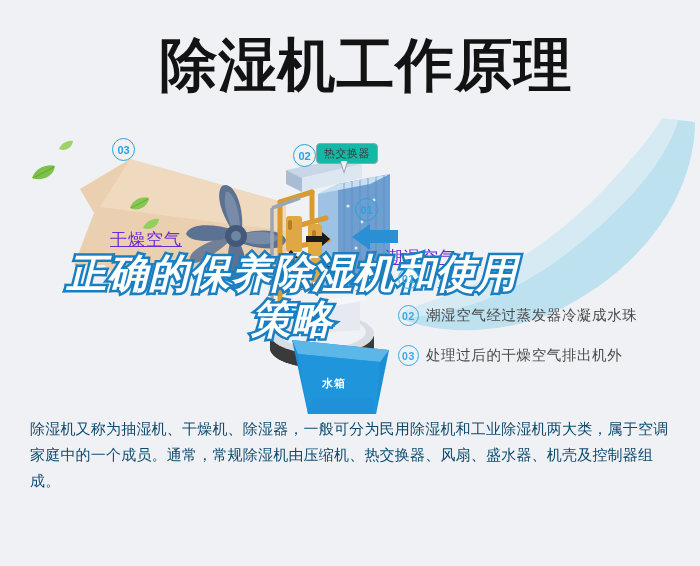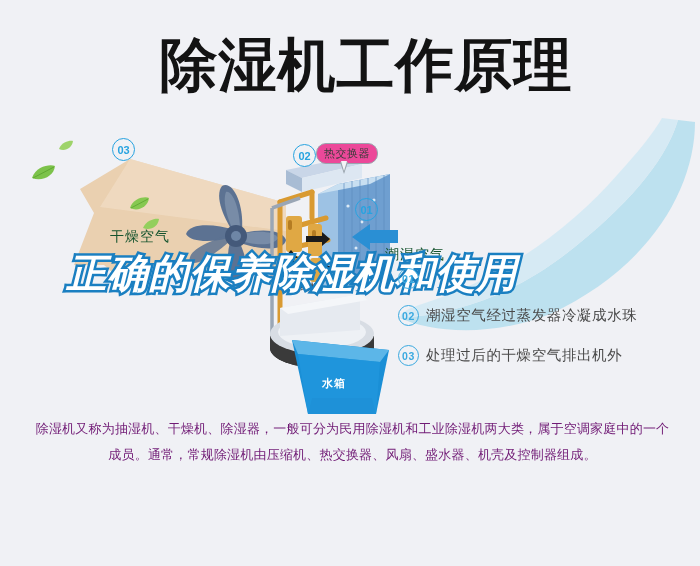--- a/index.html
+++ b/index.html
@@ -60,22 +60,22 @@
     font-size:9px;color:#3b3b3b;font-weight:bold;
     letter-spacing:.5px;
     padding-left:20px;
   }
 
   
   .bubble{
     position:absolute;left:316px;top:25px;
     padding:2px 7px;
     border:1.3px solid #9aa4ae;
-    border-radius:10px;
-    background:#ec4899;
+    border-radius:4px;
+    background:#14b8a6;
     font-size:11px;color:#3c3c3c;
     white-space:nowrap;
     letter-spacing:.5px;
   }
   .bubble-tail{
     position:absolute;left:340px;top:44px;width:0;height:0;
     border-left:4px solid transparent;
     border-right:4px solid transparent;
     border-top:12px solid #9aa4ae;
   }
@@ -95,21 +95,21 @@
     font-size:11px;font-weight:bold;
     display:flex;align-items:center;justify-content:center;
     background:transparent;
     letter-spacing:0;
   }
   .badge-01{left:355px;top:80px;}
   .badge-02{left:293px;top:26px;}
   .badge-03{left:112px;top:20px;}
 
   
-  .dlabel{position:absolute;font-size:14px;color:#14532d;letter-spacing:1px;white-space:nowrap;}
+  .dlabel{position:absolute;font-size:17px;color:#6d28d9;letter-spacing:1px;white-space:nowrap;text-decoration:underline;}
   .lbl-dry{left:110px;top:110px;}
   .lbl-humid{left:385px;top:128px;text-align:right;}
 
   
   .inlet-arrow{position:absolute;left:352px;top:106px;width:46px;height:26px;}
 
   
   .overlay-title{
     position:absolute;left:0;top:250px;width:584px;
     text-align:center;
@@ -138,25 +138,24 @@
     display:flex;align-items:center;justify-content:center;
     margin-right:7px;flex:0 0 auto;
   }
   .cap-01{left:398px;top:268px;}
   .cap-02{left:398px;top:305px;}
   .cap-03{left:398px;top:345px;}
 
   
   .body-copy{
     position:absolute;left:30px;top:416px;width:645px;
-    font-size:13px;
-    color:#701a75;
+    font-size:15px;
+    color:#0c4a6e;
     line-height:26px;
     letter-spacing:.2px;
-    text-align:center;
   }
   .body-copy p{margin:0 0 14px 0;}
 </style>
 </head>
 <body>
 
 <div class="page">
 
   <div class="main-title">
     <span class="t1">除湿机</span><span class="t2">工作原理</span>
@@ -291,20 +290,21 @@
     <div class="dlabel lbl-dry">干燥空气</div>
     <div class="dlabel lbl-humid">潮湿空气</div>
 
     <svg class="inlet-arrow" viewBox="0 0 46 26">
       <path d="M46 6 L18 6 L18 0 L0 13 L18 26 L18 19 L46 19 Z" fill="#2a8fd4"></path>
     </svg>
   </div>
 
   <div class="overlay-title">
     <div>正确的保养除湿机和使用</div>
+    <div>策略</div>
   </div>
 
   <div class="caption cap-01">
     <span class="cap-badge">01</span>
   </div>
   <div class="caption cap-02">
     <span class="cap-badge">02</span>
     <span>潮湿空气经过蒸发器冷凝成水珠</span>
   </div>
   <div class="caption cap-03">

